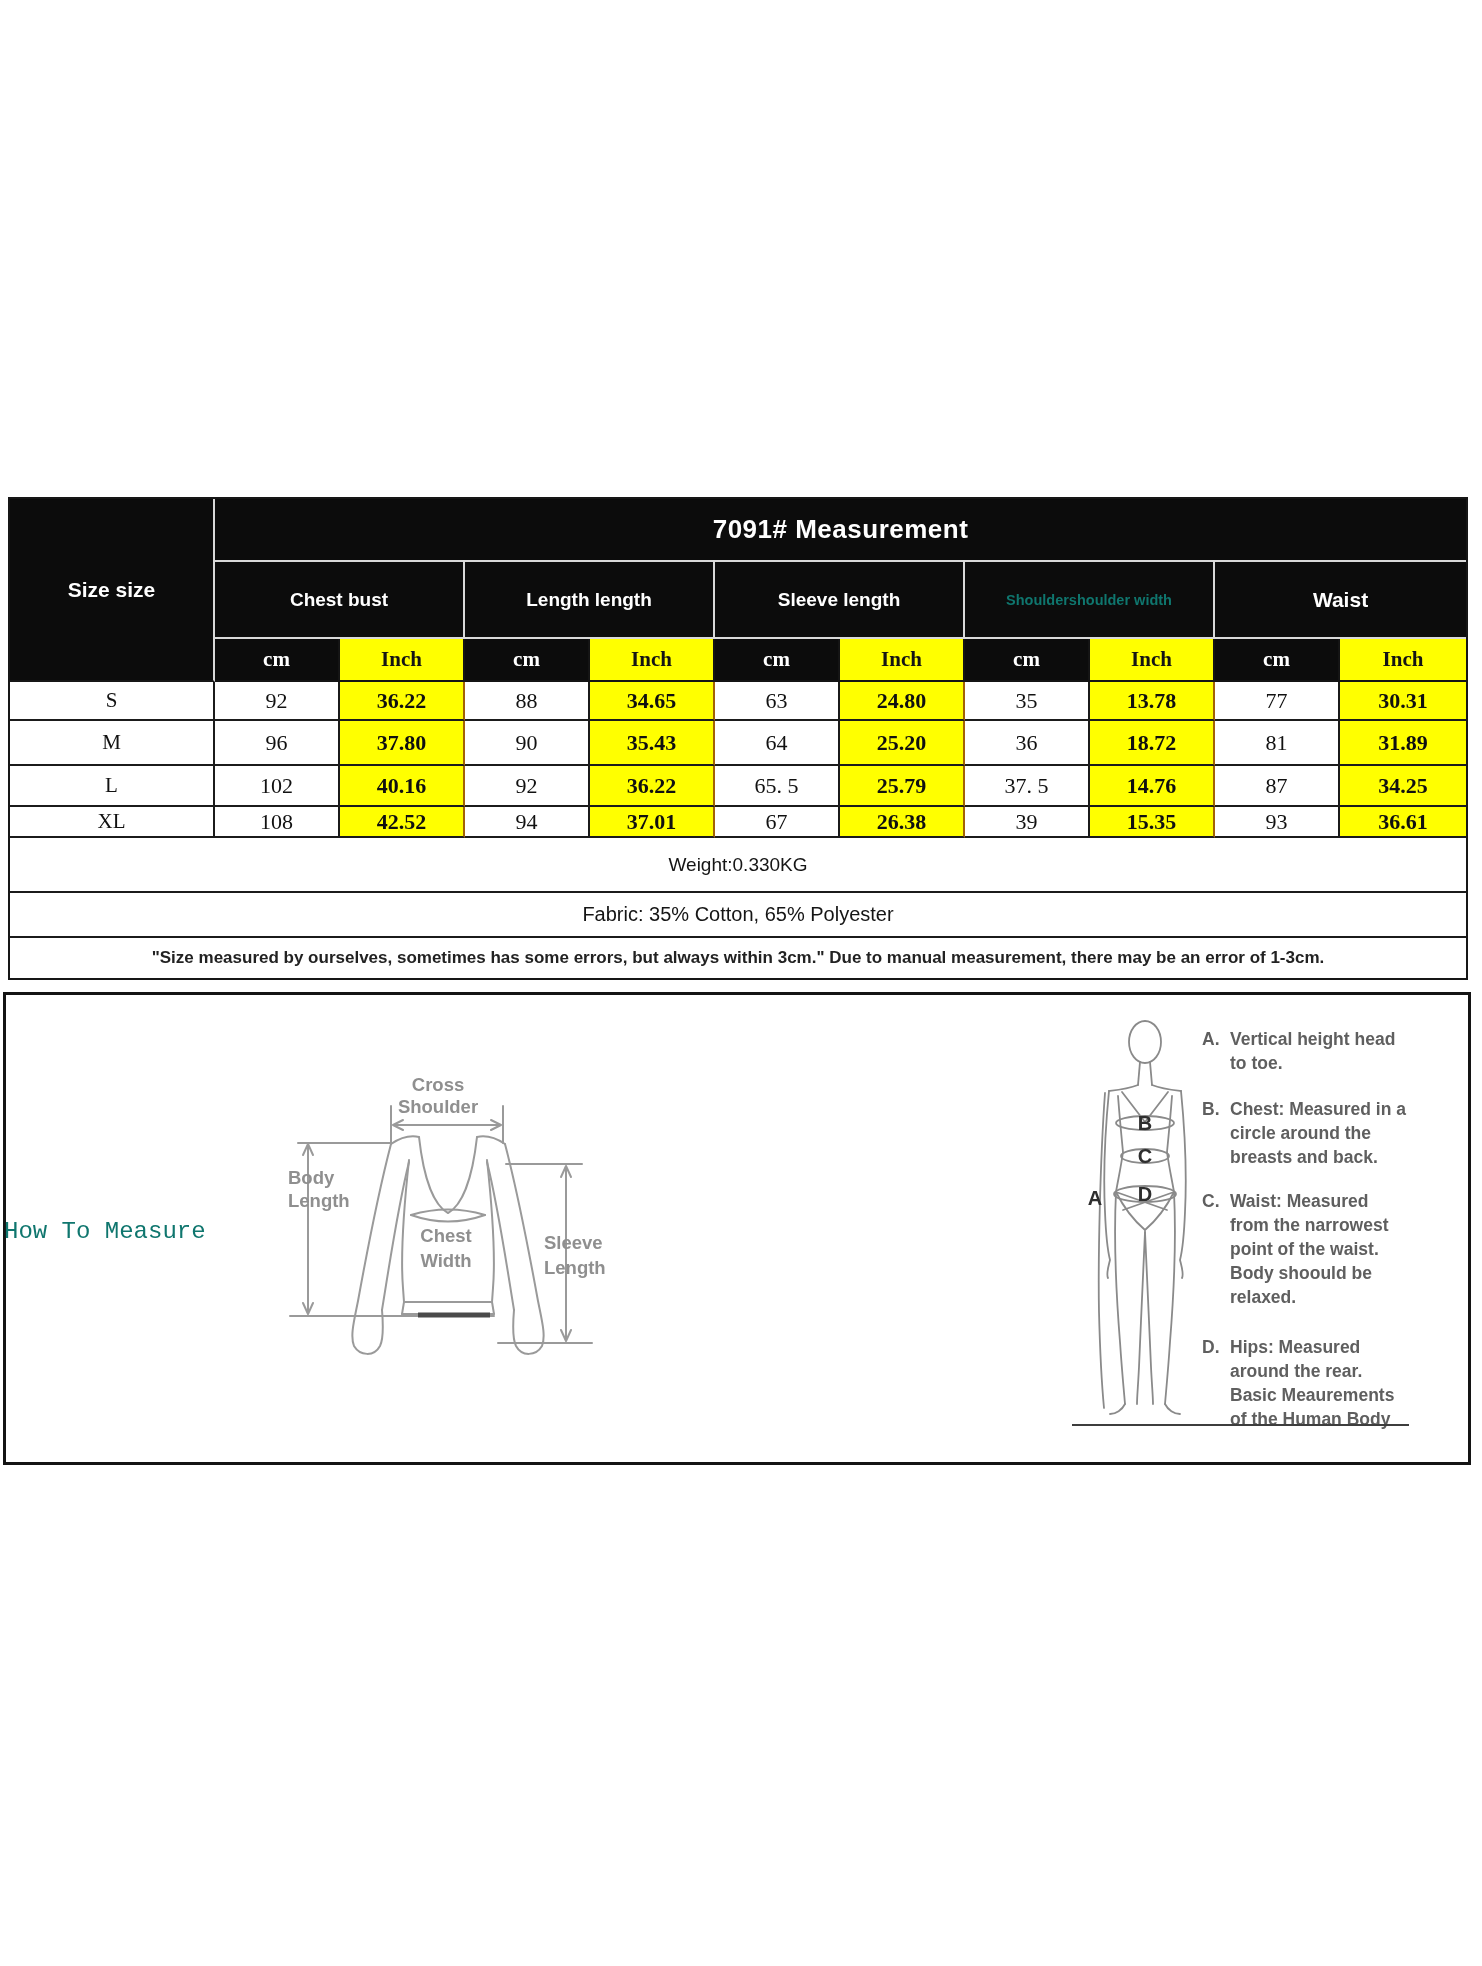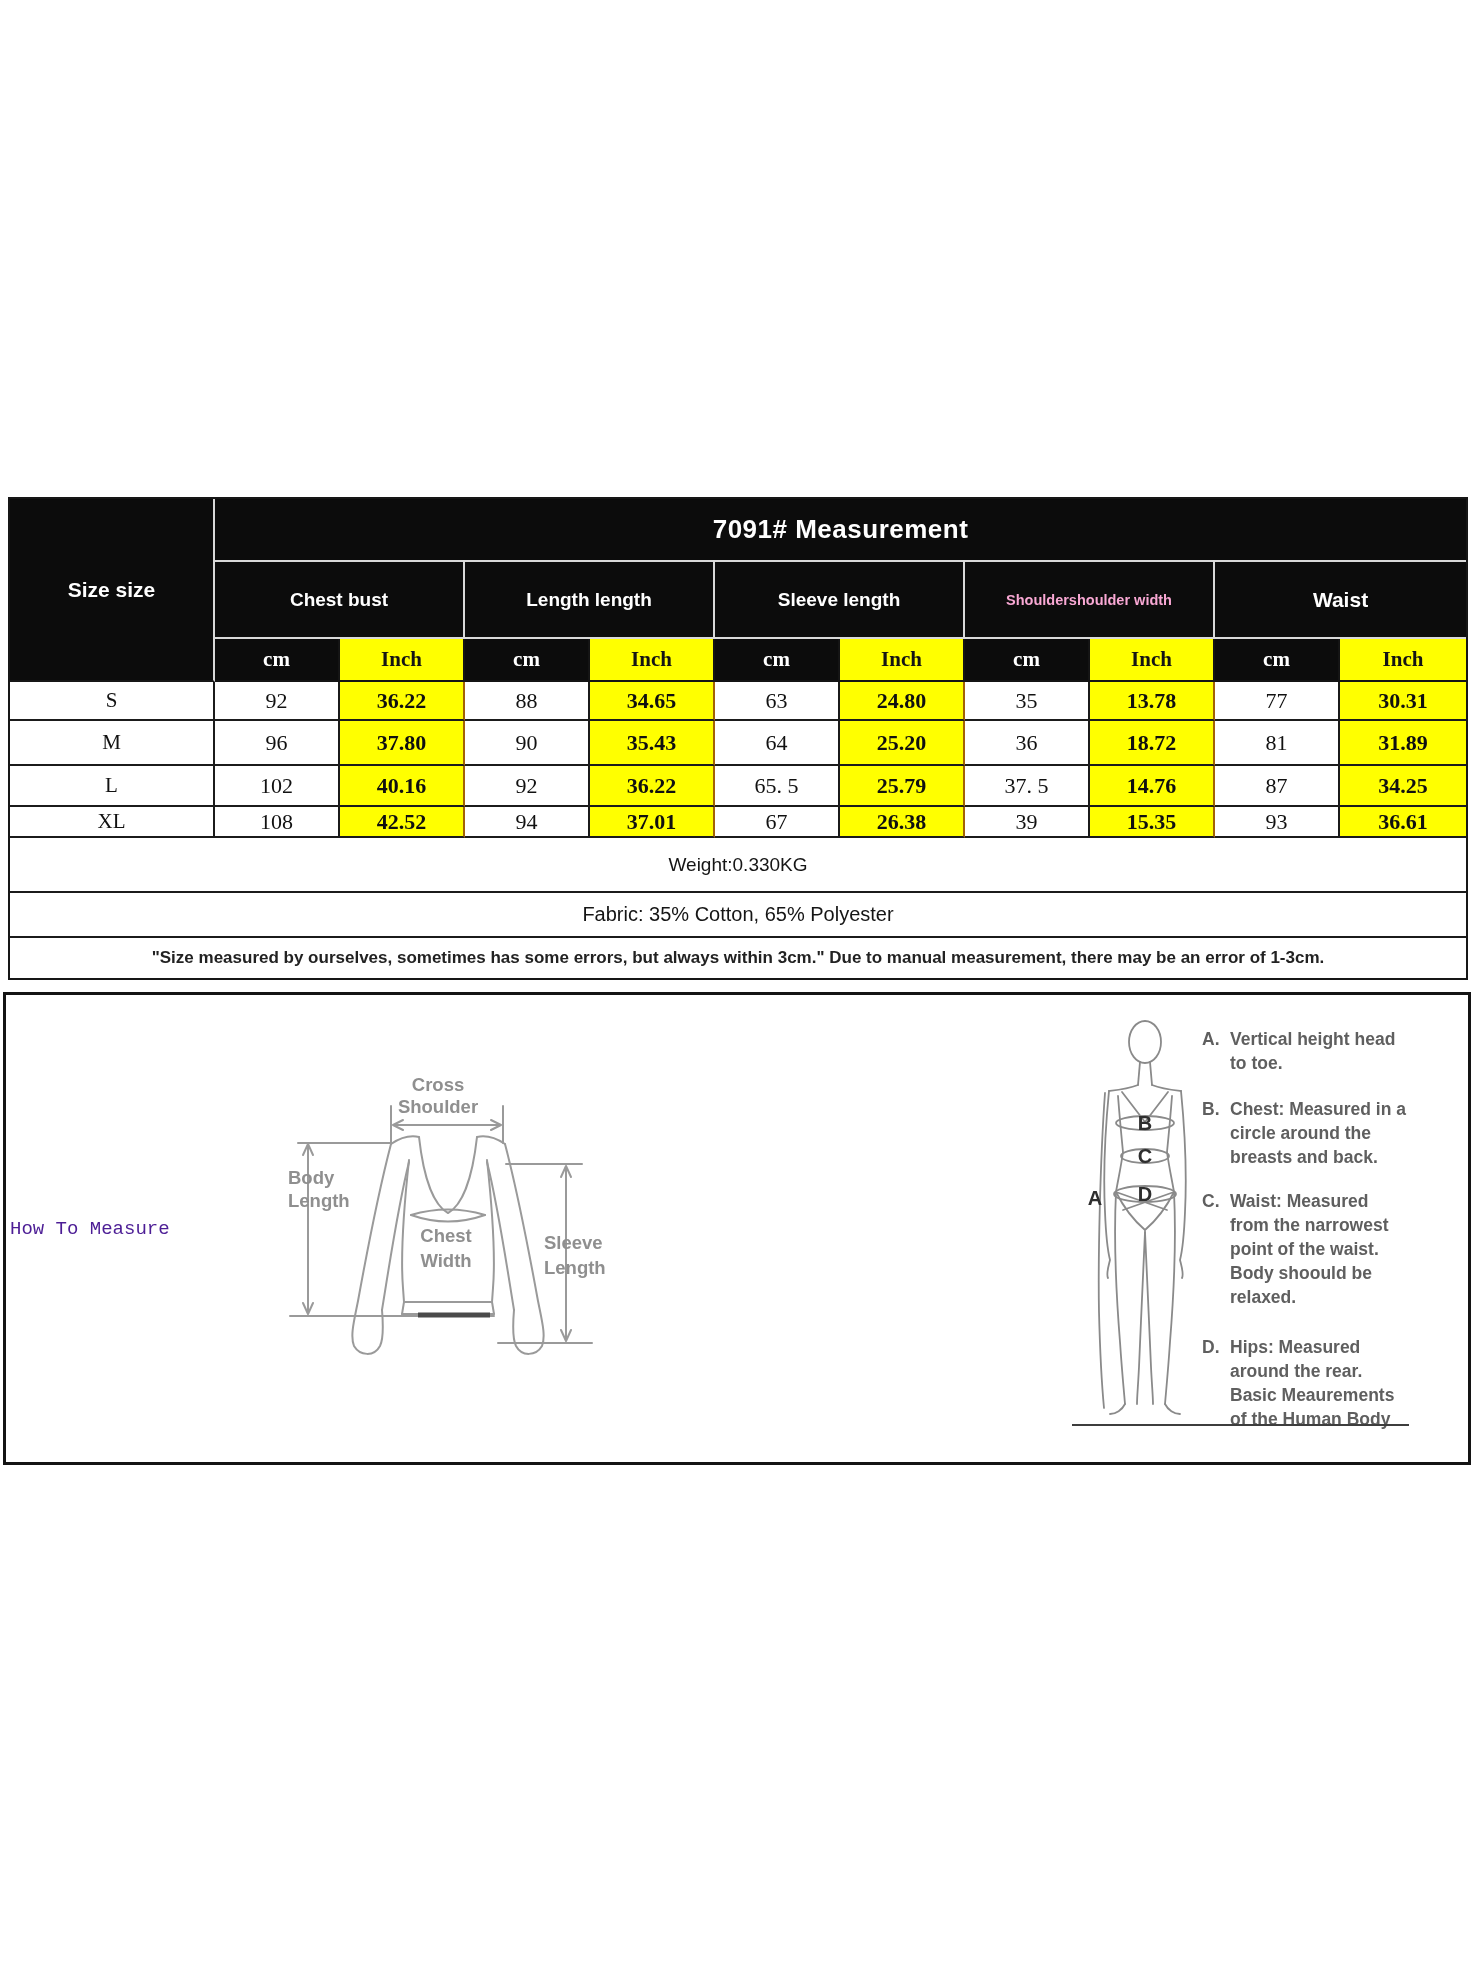--- a/index.html
+++ b/index.html
@@ -10,21 +10,21 @@
   table.size-table{position:absolute;left:8px;top:497px;width:1456px;border-collapse:separate;
     border-spacing:0;table-layout:fixed;border:2px solid #161616;background:#fff;}
   table.size-table td{box-sizing:border-box;text-align:center;vertical-align:middle;padding:0;overflow:hidden;}
 
   td.dark{background:#0c0c0c;color:#ffffff;border-right:2px solid #d9d9d9;border-bottom:2px solid #d9d9d9;}
   td.dark.no-br{border-right:none;}
   td.title-cell{font-size:26px;font-weight:600;letter-spacing:.5px;border-right:none;}
   td.size-head{font-size:21px;font-weight:600;border-bottom:2px solid #161616;}
   td.group-cell{font-size:19px;font-weight:600;}
   td.group-waist{font-size:21px;}
-  td.group-shoulder{font-size:14.5px;color:#f9a8d4;}
+  td.group-shoulder{font-size:14.5px;color:#0f766e;}
 
   td.unit-cm{background:#0c0c0c;color:#fff;border-right:2px solid #141414;border-bottom:2px solid #141414;
     font-family:"Liberation Serif",serif;font-size:21px;font-weight:bold;}
   td.unit-inch{background:#ffff00;color:#141414;border-right:2px solid #141414;border-bottom:2px solid #141414;
     font-family:"Liberation Serif",serif;font-size:21px;font-weight:bold;}
 
   td.d-size{background:#fff;color:#111;font-family:"Liberation Serif",serif;font-size:21px;
     border-right:2px solid #1b1b1b;border-bottom:2px solid #1b1b1b;}
   td.d-cm{background:#fff;color:#111;font-family:"Liberation Serif",serif;font-size:22px;
     border-right:2px solid #1b1b1b;border-bottom:2px solid #1b1b1b;}
@@ -36,22 +36,22 @@
   td.fabric-cell{font-size:20px;}
   td.disclaimer-cell{font-size:17px;font-weight:600;color:#222;border-bottom:none;}
 
   tr.r-title td{height:63px;} tr.r-group td{height:77px;} tr.r-unit td{height:43px;}
   tr.r-s td{height:39px;} tr.r-m td{height:45px;} tr.r-l td{height:41px;} tr.r-xl td{height:31px;}
   tr.r-weight td{height:55px;} tr.r-fabric td{height:45px;} tr.r-disc td{height:40px;}
 
   
   .measure-box{position:absolute;left:3px;top:992px;width:1468px;height:473px;
     border:3px solid #141414;box-sizing:border-box;background:#fff;}
-  .htm-heading{position:absolute;left:10px;top:1218px;font-family:"Liberation Mono",monospace;
-    font-size:19px;color:#4c1d95;letter-spacing:0px;white-space:nowrap;}
+  .htm-heading{position:absolute;left:4px;top:1218px;font-family:"Liberation Mono",monospace;
+    font-size:24px;color:#0f766e;letter-spacing:0px;white-space:nowrap;}
 
   .shirt-svg{position:absolute;left:278px;top:1056px;}
   .figure-svg{position:absolute;left:1078px;top:1012px;}
 
   .legend{position:absolute;left:1202px;top:1027px;width:214px;color:#5f5f5f;
     font-size:17.5px;font-weight:600;line-height:24px;}
   .lg-item{position:relative;padding-left:28px;}
   .lg-key{position:absolute;left:0;top:0;}
   .lg-a{margin-bottom:22px;} .lg-b{margin-bottom:20px;} .lg-c{margin-bottom:26px;}
   .figure-underline{position:absolute;left:1072px;top:1424px;width:337px;height:2px;background:#3d3d3d;}

